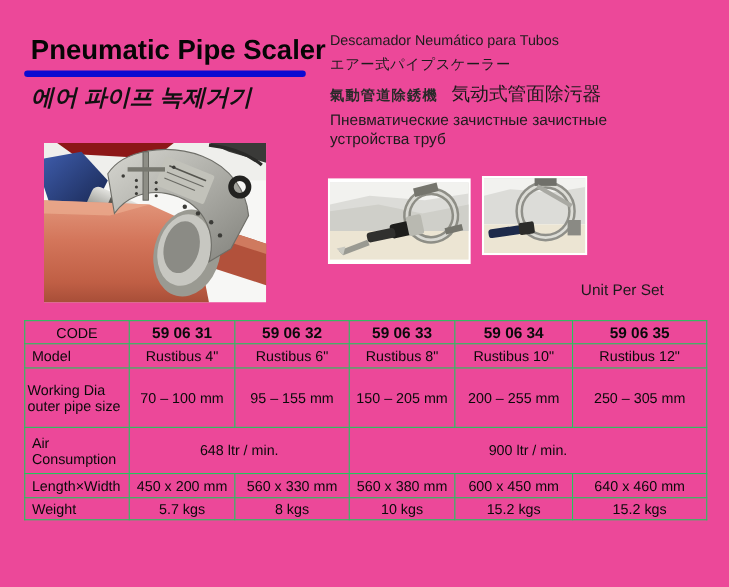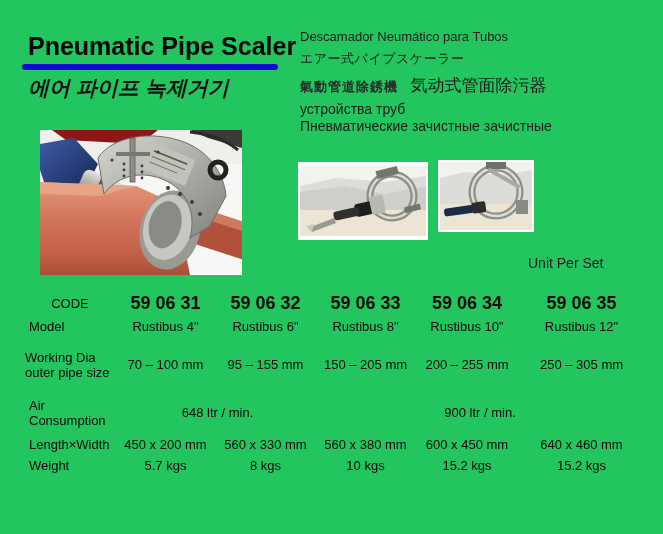--- a/index.html
+++ b/index.html
@@ -1,18 +1,18 @@
 <!DOCTYPE html>
 <html><head>
 <meta charset="utf-8">
 <style>
   * { margin:0; padding:0; box-sizing:border-box; }
   html,body { background:#ffffff; }
   .page {
-    position:relative; width:663px; height:534px; background:#22c55e;
+    position:relative; width:663px; height:534px; background:#ec4899;
     font-family:"Liberation Sans", sans-serif; color:#000; overflow:hidden;
   }
   
   .title {
     position:absolute; left:28px; top:32px;
     font-size:25px; font-weight:bold; letter-spacing:0px; color:#060606;
     white-space:nowrap;
   }
   .title-rule {
     position:absolute; left:22px; top:64px; width:256px; height:6px;
@@ -48,21 +48,21 @@
     position:absolute; left:22px; top:291px;
     border-collapse:collapse; table-layout:fixed; width:620px;
     font-size:13px; color:#0a0a0a;
   }
   table.spec td, table.spec th {
     border:1px solid #22c55e; text-align:center; vertical-align:middle;
     padding:1px 2px; font-weight:normal; overflow:hidden;
   }
   table.spec .lbl { text-align:left; padding-left:6px; }
   table.spec .lbl-center { text-align:left; padding-left:2px; }
-  table.spec .code-val { font-weight:bold; font-size:18px; }
+  table.spec .code-val { font-weight:bold; font-size:14px; }
   col.c-label { width:95px; }
   col.c1 { width:96px; } col.c2 { width:104px; } col.c3 { width:96px; }
   col.c4 { width:107px; } col.c5 { width:122px; }
   tr.r-code td, tr.r-code th { height:21px; }
   tr.r-model td { height:22px; }
   tr.r-dia td { height:54px; }
   tr.r-air td { height:42px; }
   tr.r-lw td { height:22px; }
   tr.r-wt td { height:20px; }
   tr.r-mfr td { height:23px; }
@@ -77,22 +77,22 @@
   <div class="subtitle-ko">에어 파이프 녹제거기</div>
 
   <div class="translations">
     <div class="tr-es">Descamador Neumático para Tubos</div>
     <div class="tr-ja">エアー式パイプスケーラー</div>
     <div class="tr-zh">
       <span class="tr-zh-trad">氣動管道除銹機</span>
       <span class="tr-zh-simp">気动式管面除污器</span>
     </div>
     <div class="tr-ru">
+      <div>Пневматические зачистные зачистные</div>
       <div>устройства труб</div>
-      <div>Пневматические зачистные зачистные</div>
     </div>
   </div>
 
   <div class="photo photo-main">
     <svg width="202" height="145" viewBox="0 0 202 145">
       <defs>
         <linearGradient id="pipeG" x1="0" y1="0" x2="0" y2="1">
           <stop offset="0" stop-color="#e2967b"></stop>
             <stop offset="0.4" stop-color="#d3755a"></stop>
           <stop offset="0.8" stop-color="#c05f45"></stop>

